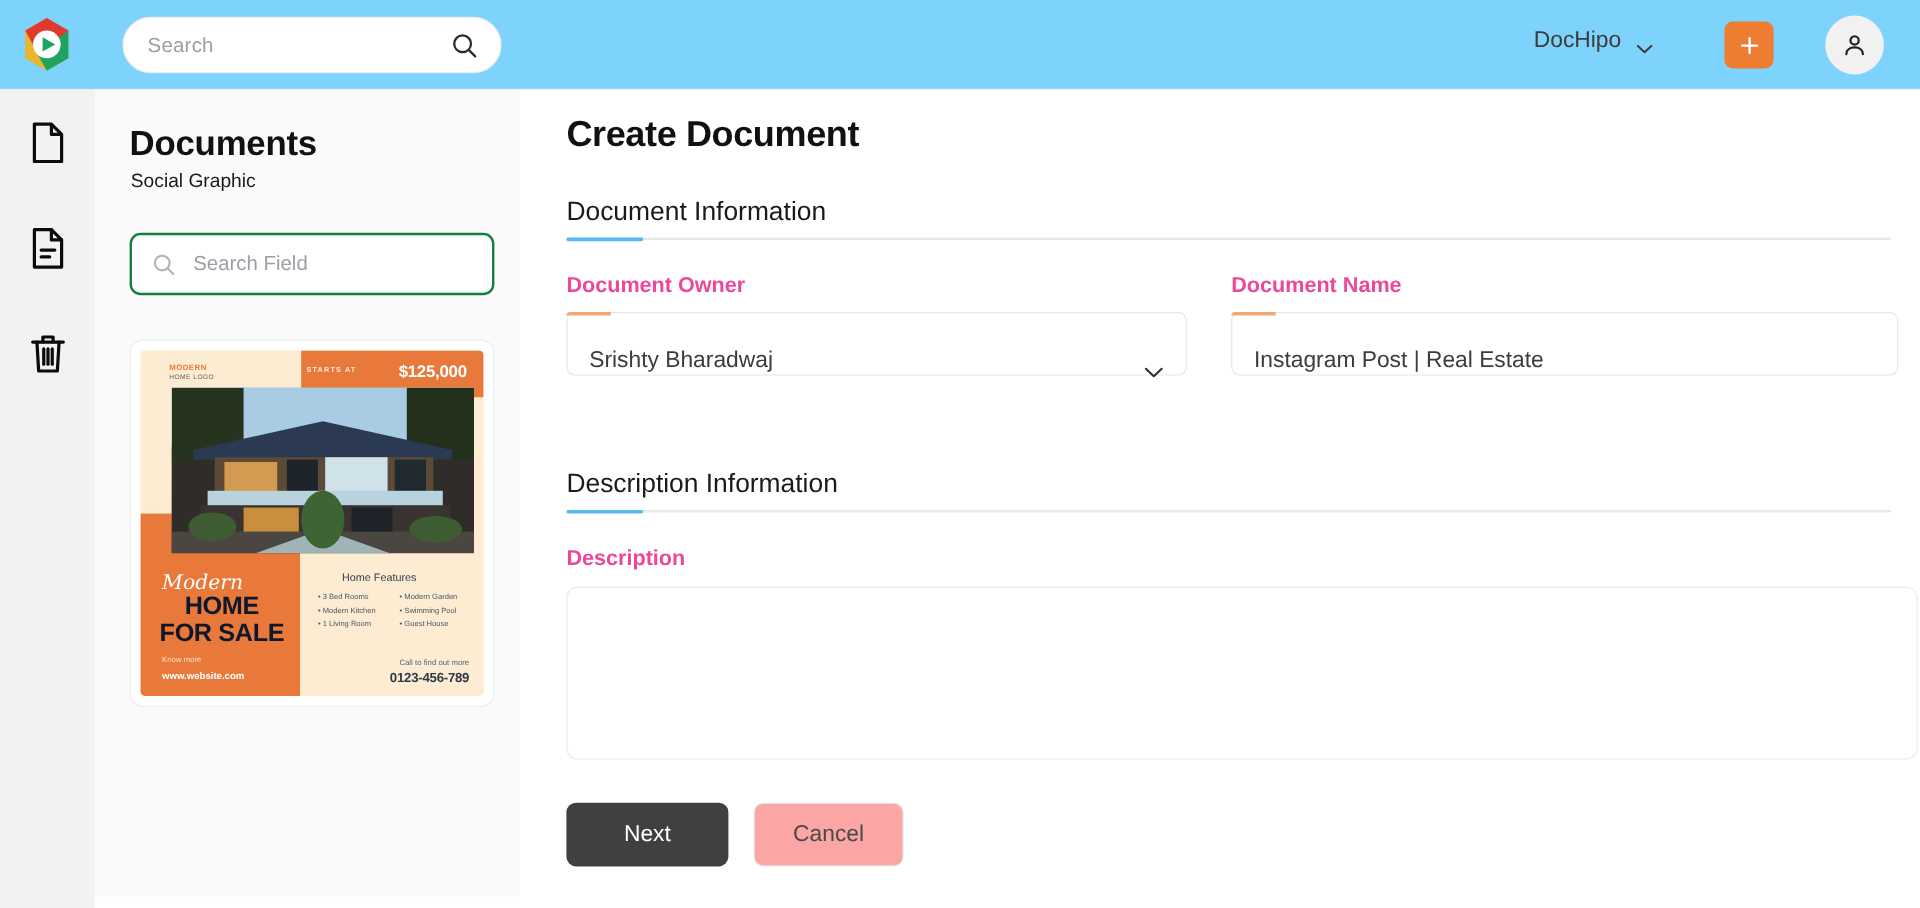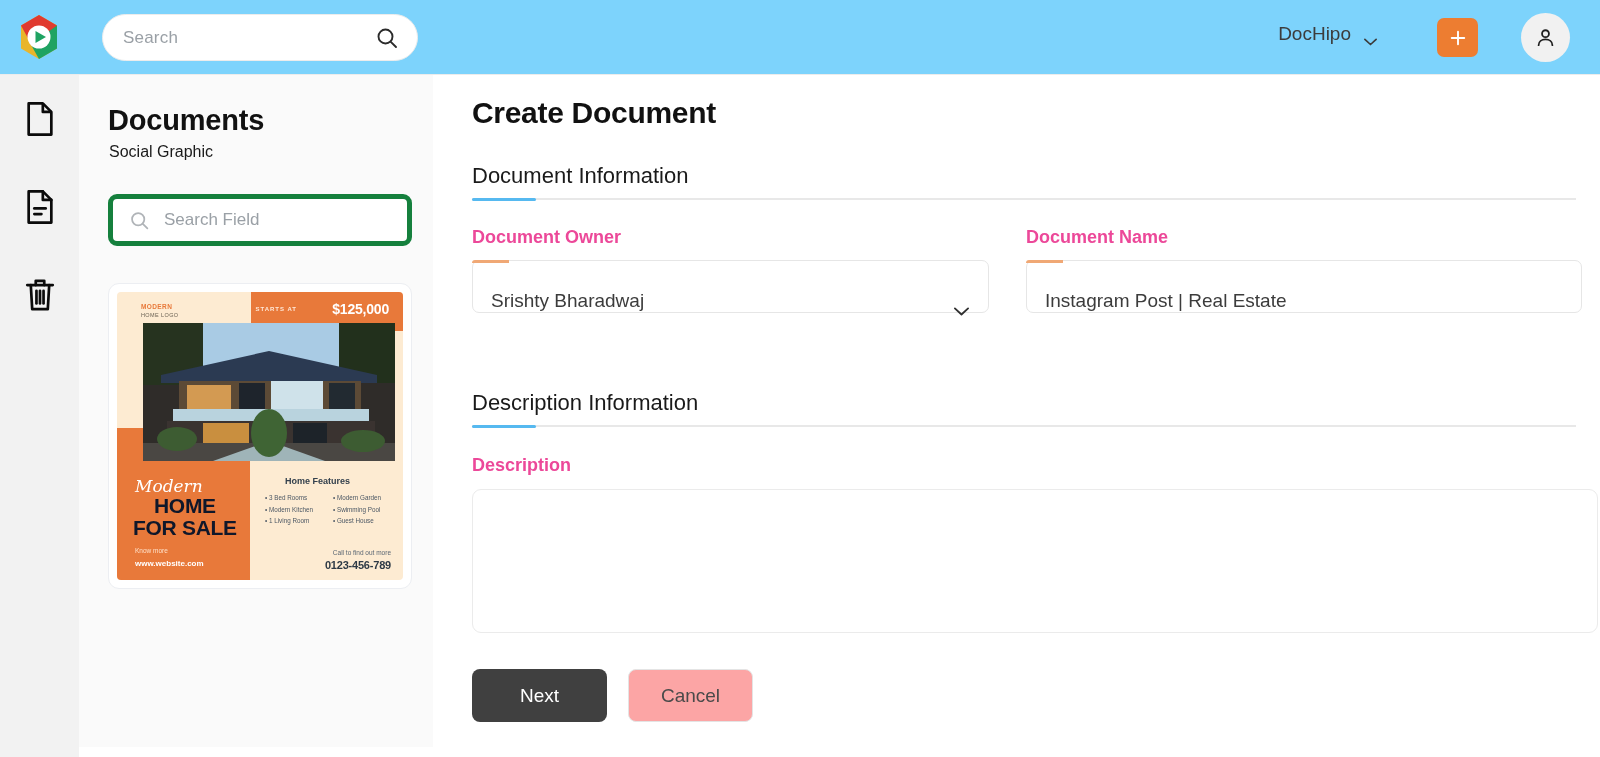--- a/index.html
+++ b/index.html
@@ -81,21 +81,21 @@
     position: absolute; left: 29px; top: 29px;
     font-size: 29px; font-weight: bold; color: #111; letter-spacing: -.2px;
   }
   .doc-sub {
     position: absolute; left: 30px; top: 68px;
     font-size: 16px; color: #1a1a1a;
   }
   .doc-search {
     position: absolute; left: 29px; top: 119px;
     width: 304px; height: 52px;
-    background: #fff; border: 5px solid #15803d; border-radius: 9px;
+    background: #fff; border: 2px solid #15803d; border-radius: 9px;
     display: flex; align-items: center; padding: 0 16px; gap: 14px;
   }
   .doc-search .ph2 { font-size: 17px; color: #9aa0a6; }
   .doc-search svg { width: 21px; height: 21px; flex: 0 0 21px; }
 
   
   .thumbcard {
     position: absolute; left: 29px; top: 208px;
     width: 304px; height: 306px;
     background: #fff; border: 1px solid #eceef2; border-radius: 11px;
@@ -148,21 +148,21 @@
   .t-know {
     position: absolute; left: 18px; bottom: 26px;
     font-size: 6.5px; color: #ffe0c8;
   }
   .t-web {
     position: absolute; left: 18px; bottom: 12px;
     font-size: 8px; font-weight: bold; color: #fff;
   }
   .t-feat-title {
     position: absolute; left: 148px; bottom: 94px;
-    font-size: 9px; font-weight: bold; color: #33404d; padding-left: 20px;
+    font-size: 9px; font-weight: normal; color: #33404d; padding-left: 20px;
   }
   .t-feats {
     position: absolute; left: 148px; bottom: 54px;
     width: 132px;
     display: grid; grid-template-columns: 1fr 1fr; gap: 2px 4px;
   }
   .t-feats li {
     list-style: none; font-size: 6.3px; color: #4b5764;
     white-space: nowrap; line-height: 1.55;
   }

